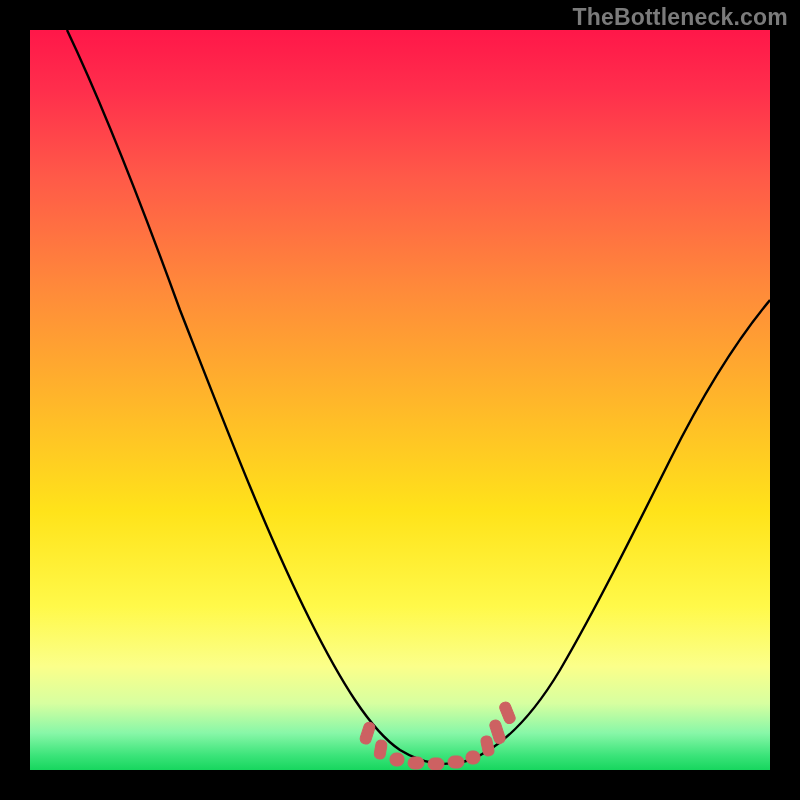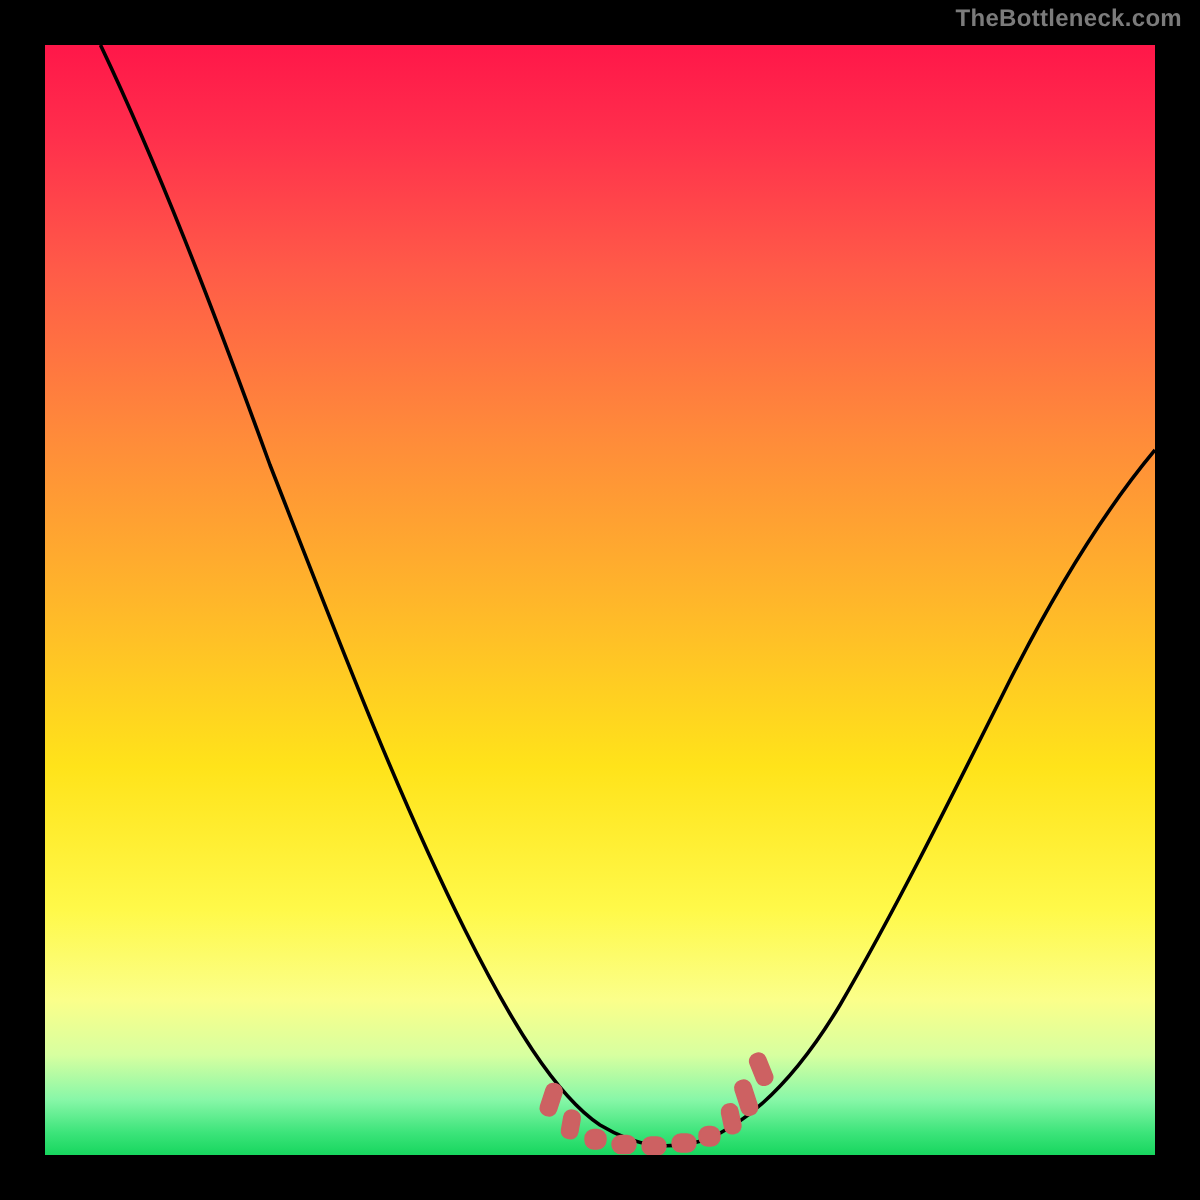--- a/index.html
+++ b/index.html
@@ -43,21 +43,21 @@
     top: 0;
     left: 0;
     width: 740px;
     height: 740px;
   }
   .watermark {
     position: absolute;
     top: 4px;
     right: 12px;
     font-family: Arial, Helvetica, sans-serif;
-    font-size: 16px;
+    font-size: 23px;
     font-weight: 600;
     color: #7b7b7b;
     letter-spacing: 0.2px;
   }
 </style>
 </head>
 <body>
 
 <div class="frame">
 

